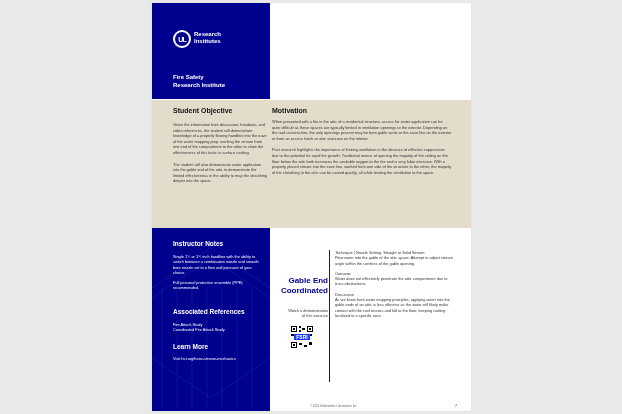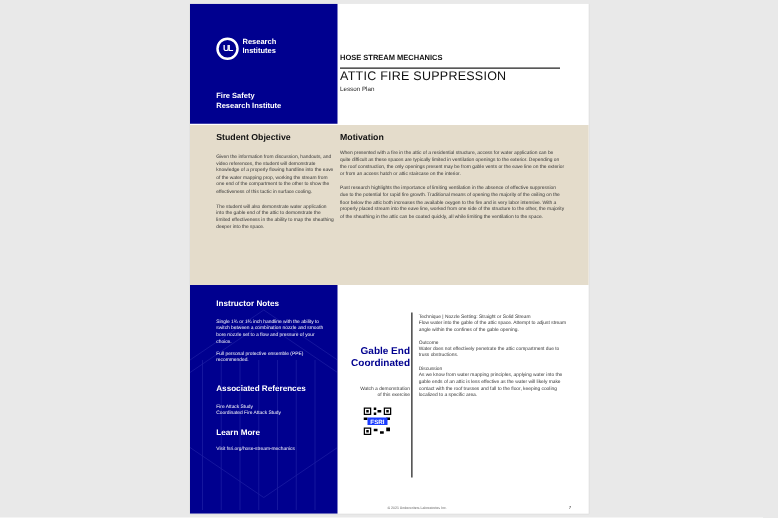--- a/index.html
+++ b/index.html
@@ -48,26 +48,20 @@
     <div class="logo-text">
       <div>Research</div>
       <div>Institutes</div>
     </div>
     <div class="fsri">
       <div>Fire Safety</div>
       <div>Research Institute</div>
     </div>
   </div>
 
-  <div class="hdr-right">
-    <div class="kicker">HOSE STREAM MECHANICS</div>
-    <div class="rule"></div>
-    <div class="title">ATTIC FIRE SUPPRESSION</div>
-    <div class="subtitle">Lesson Plan</div>
-  </div>
 
   <div class="beige">
     <div class="so-head">Student Objective</div>
     <div class="so-body">
       <p>Given the information from discussion, handouts, and video references, the student will demonstrate knowledge of a properly flowing handline into the eave of the water mapping prop, working the stream from one end of the compartment to the other to show the effectiveness of this tactic in surface cooling.</p>
       <p>The student will also demonstrate water application into the gable end of the attic to demonstrate the limited effectiveness in the ability to map the sheathing deeper into the space.</p>
     </div>
     <div class="mot-head">Motivation</div>
     <div class="mot-body">
       <p>When presented with a fire in the attic of a residential structure, access for water application can be quite difficult as these spaces are typically limited in ventilation openings to the exterior. Depending on the roof construction, the only openings present may be from gable vents or the eave line on the exterior or from an access hatch or attic staircase on the interior.</p>

